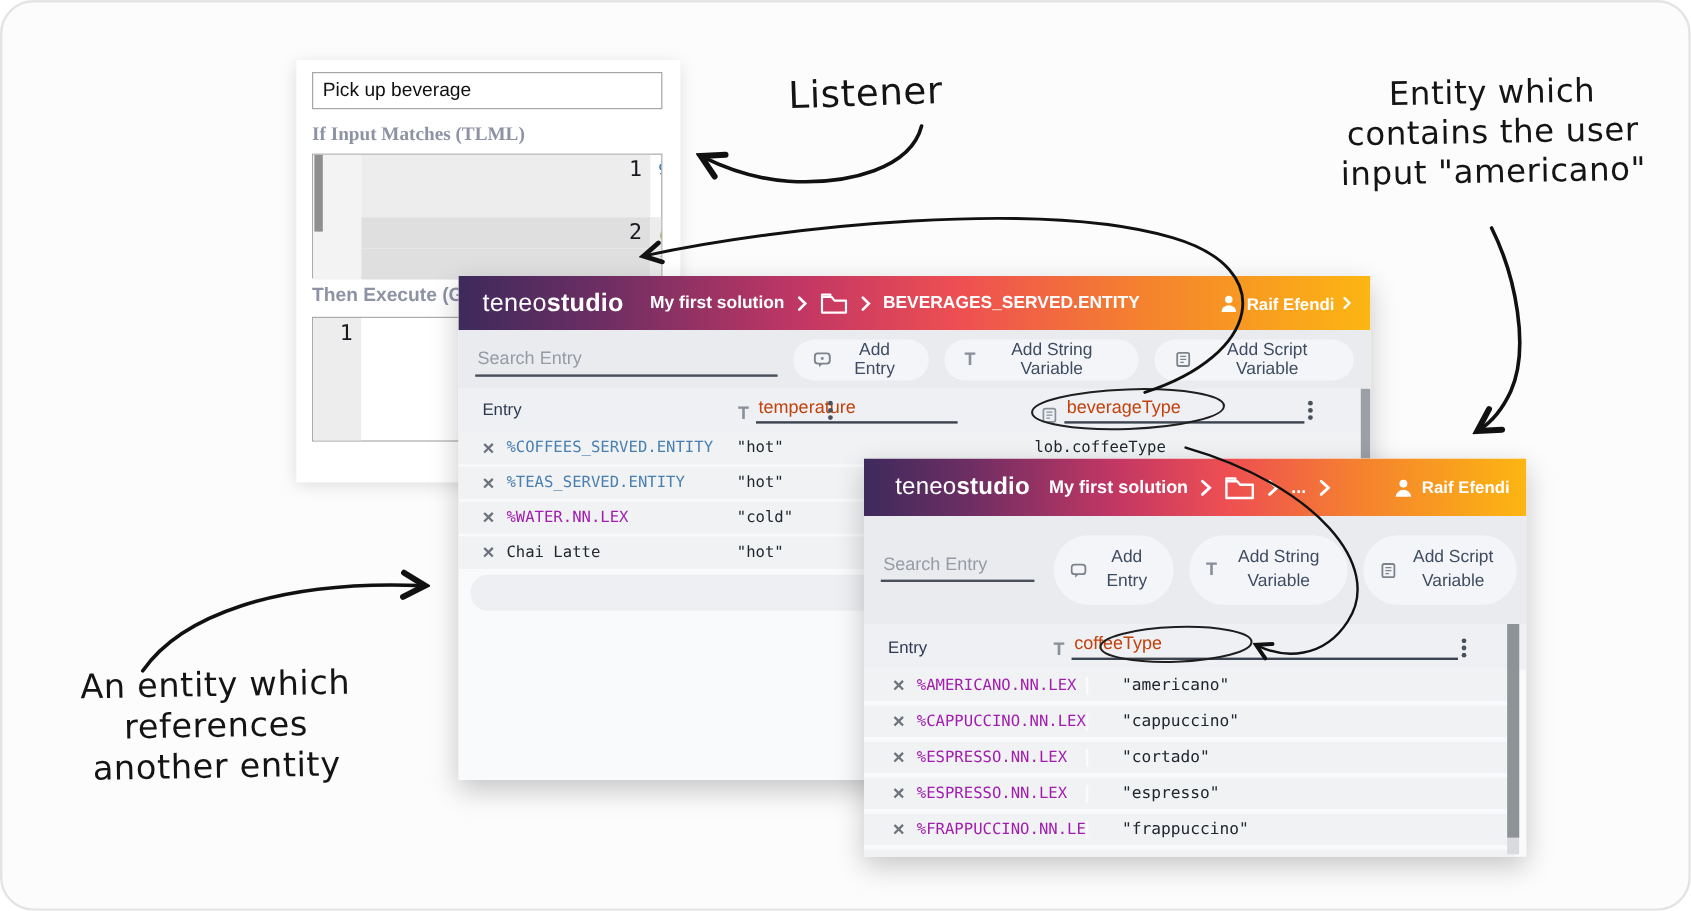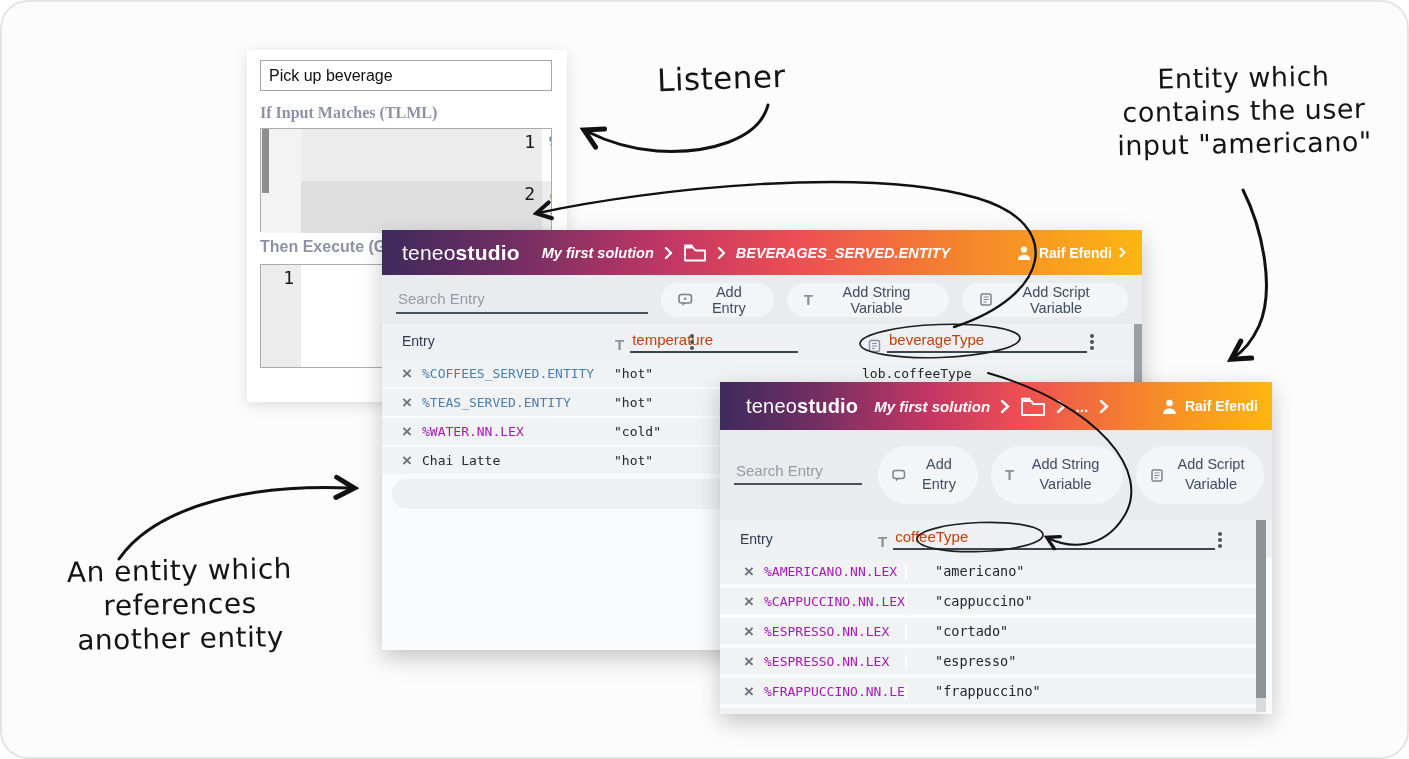--- a/index.html
+++ b/index.html
@@ -41,21 +41,21 @@
   #exec-gutter{position:absolute;left:0;top:0;width:40px;height:100%;background:#ededed;
     color:#16191d;font-size:18px;text-align:right;padding:2px 7px 0 0;}
 
   
   .tswin{position:absolute;background:#f9fafb;box-shadow:0 8px 22px rgba(0,0,0,.22);overflow:hidden;}
   .tshead{display:flex;align-items:center;color:#fff;
     background:linear-gradient(90deg,#3e2a5c 0%,#6e2e63 16%,#c33764 38%,#ee4f52 55%,#f5842d 76%,#fcb612 100%);}
   .logo{white-space:nowrap;font-size:21px;letter-spacing:.2px;}
   .logo .lt{font-weight:300;}
   .logo .ls{font-weight:bold;}
-  .crumb{font-weight:bold;font-size:14.5px;white-space:nowrap;font-style:italic;}
+  .crumb{font-weight:bold;font-size:14.5px;white-space:nowrap;}
   .chev{display:inline-block;margin:0 10px;}
   .userbox{margin-left:auto;display:flex;align-items:center;gap:7px;font-weight:bold;font-size:14px;white-space:nowrap;}
   .toolbar{background:#e9ebee;display:flex;align-items:center;}
   .searchwrap{border-bottom:2px solid #49505c;}
   .search{border:none;background:transparent;outline:none;font-size:15px;color:#3c4450;
     font-family:"Liberation Sans",sans-serif;width:100%;height:26px;}
   .search::placeholder{color:#969ba5;}
   .pill{background:#f4f5f8;border-radius:18px;display:flex;align-items:center;justify-content:space-between;
     gap:8px;color:#3e4c61;font-size:14.5px;text-align:center;}
   .tbl-head{position:relative;background:#eef0f3;}

